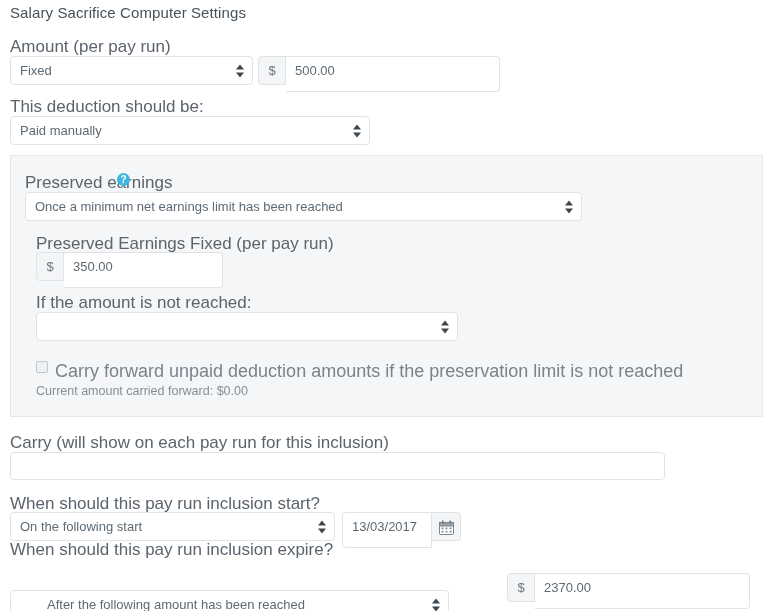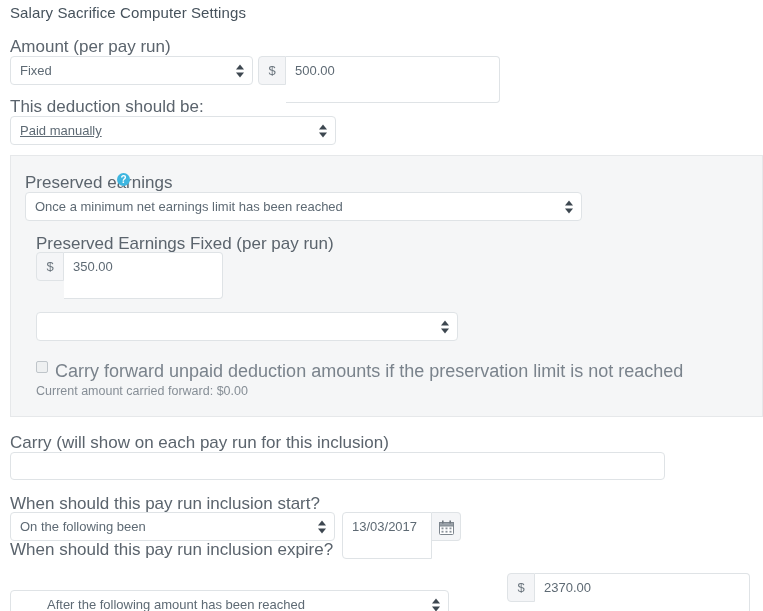--- a/index.html
+++ b/index.html
@@ -75,21 +75,21 @@
   }
   .spinner .up {
     top: 1px;
     border-bottom: 5px solid #3d4750;
   }
   .spinner .down {
     bottom: 1px;
     border-top: 5px solid #3d4750;
   }
   .textinput {
-    height: 47px;
+    height: 36px;
     line-height: 27px;
     padding-left: 9px;
     padding-right: 8px;
     white-space: nowrap;
     overflow: hidden;
   }
   .addon {
     position: absolute;
     box-sizing: border-box;
     background: #f4f5f7;
@@ -184,21 +184,21 @@
     <span>Fixed</span>
     <span class="spinner">
         <span class="up"></span>
         <span class="down"></span>
       </span>
   </div>
   <div class="addon" style="left:258px; top:56px; width:28px;">$</div>
   <div class="ctl textinput joined-right" style="left:286px; top:56px; width:214px;" placeholder="500.00">500.00</div>
 
   <div class="field-label" style="left:10px; top:97px;">This deduction should be:</div>
-  <div class="ctl select" style="left:10px; top:116px; width:326px;text-decoration:underline;">
+  <div class="ctl select" style="left:10px; top:116px; width:360px;">
     <span>Paid manually</span>
     <span class="spinner">
         <span class="up"></span>
         <span class="down"></span>
       </span>
   </div>
 
   <div class="panel"></div>
 
   <div class="field-label" style="left:25px; top:173px;">Preserved earnings</div>
@@ -209,38 +209,39 @@
     <span class="spinner">
         <span class="up"></span>
         <span class="down"></span>
       </span>
   </div>
 
   <div class="field-label" style="left:36px; top:234px;">Preserved Earnings Fixed (per pay run)</div>
   <div class="addon" style="left:36px; top:252px; width:28px;">$</div>
   <div class="ctl textinput joined-right" style="left:64px; top:252px; width:159px;">350.00</div>
 
+  <div class="field-label" style="left:36px; top:293px;">If the amount is not reached:</div>
   <div class="ctl select" style="left:36px; top:312px; width:422px;">
     <span class="spinner">
         <span class="up"></span>
         <span class="down"></span>
       </span>
   </div>
 
   <div class="checkbox" style="left:36px; top:361px;"></div>
   <div class="checkbox-label" style="left:55px; top:361px;">Carry forward unpaid deduction amounts if the preservation limit is not reached</div>
 
   <div class="hint-text" style="left:36px; top:384px;">Current amount carried forward: $0.00</div>
 
   <div class="field-label" style="left:10px; top:433px;">Carry (will show on each pay run for this inclusion)</div>
   <div class="ctl textinput notes-input" style="left:10px; top:452px; width:655px;"></div>
 
   <div class="field-label" style="left:10px; top:494px;">When should this pay run inclusion start?</div>
   <div class="ctl select" style="left:10px; top:512px; width:325px;">
-    <span>On the following been</span>
+    <span>On the following start</span>
     <span class="spinner">
         <span class="up"></span>
         <span class="down"></span>
       </span>
   </div>
   <div class="ctl textinput" style="left:342px; top:512px; width:90px; border-radius:4px 0 0 4px;">13/03/2017</div>
   <div class="cal-btn" style="left:432px; top:512px;">
     <svg width="15" height="15" viewBox="0 0 15 15">
       <rect x="0.5" y="2.5" width="14" height="12" rx="1" fill="#ffffff" stroke="#7d858d"></rect>
       <rect x="0.5" y="2.5" width="14" height="3.5" fill="#9aa1a8" stroke="#7d858d"></rect>

